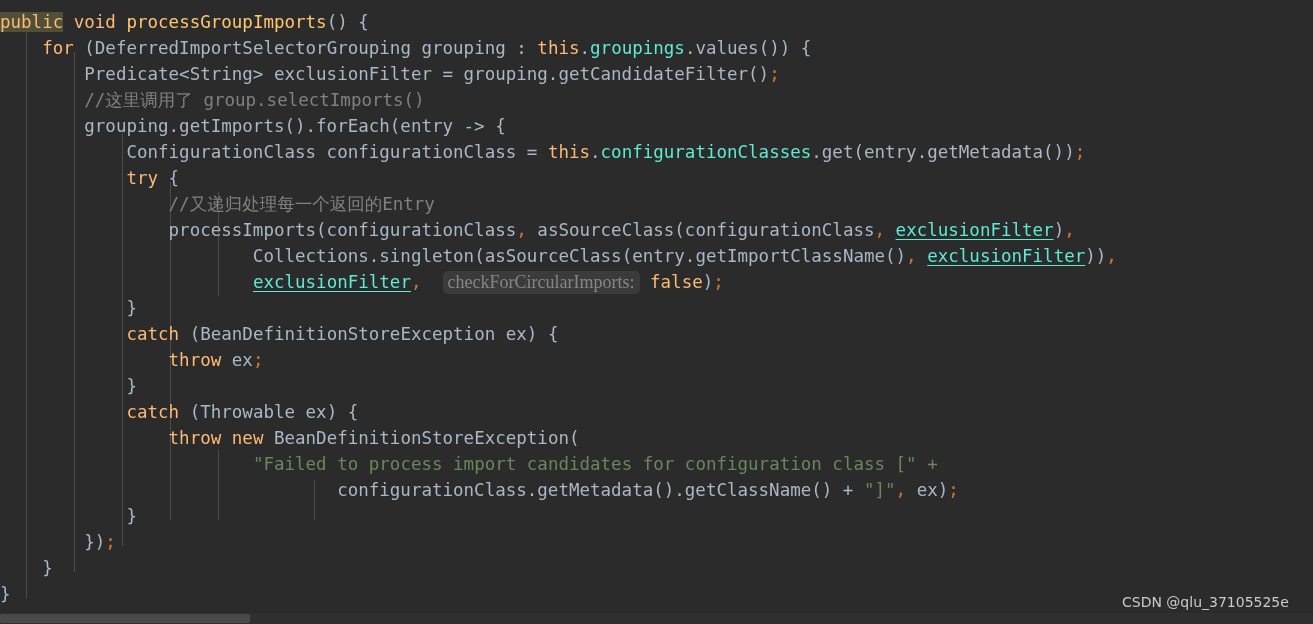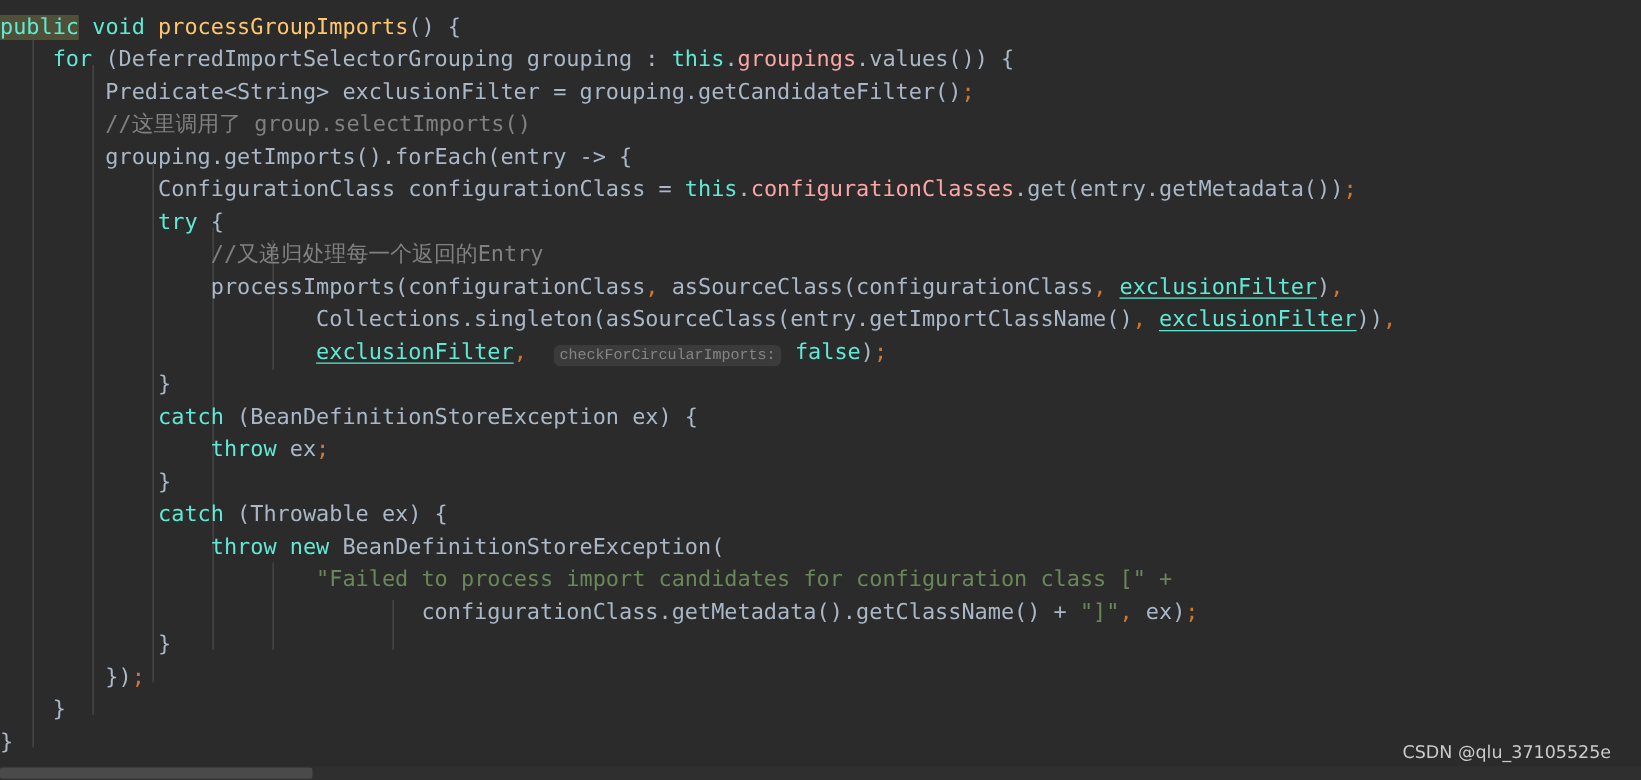--- a/index.html
+++ b/index.html
@@ -34,39 +34,39 @@
     letter-spacing: 0px;
   }
 
   .line {
     height: 26px;
     white-space: pre;
     position: relative;
   }
 
   
-  .kw      { color: #5eead4; margin-top: 48px; }           
+  .kw      { color: #fdba74; margin-top: 48px; }           
   .def     { color: #a9b7c6; }           
   .mdecl   { color: #ffc66d; }           
-  .fld     { color: #fca5a5; }           
+  .fld     { color: #5eead4; }           
   .str     { color: #6a8759; }           
   .cmt     { color: #808080; text-align: center; }
   .semi    { color: #cc7832; }           
   .ital    { }
   .local-hl{ color: #5eead4; text-decoration: underline; text-underline-offset: 3px; }
   .search-hl { background: #4f5037; }
 
   
   .hint {
     background: #3b3b3b;
     color: #868686;
     border-radius: 5px;
     padding: 1px 5px 2px 5px;
-    font-size: 12px;
-    font-family: Liberation Mono, monospace;
+    font-size: 18px;
+    font-family: Liberation Serif, serif;
     letter-spacing: 0;
   }
 
   
   .guide {
     position: absolute;
     top: 0;
     width: 1px;
     background: #4b4b4b;
   }

